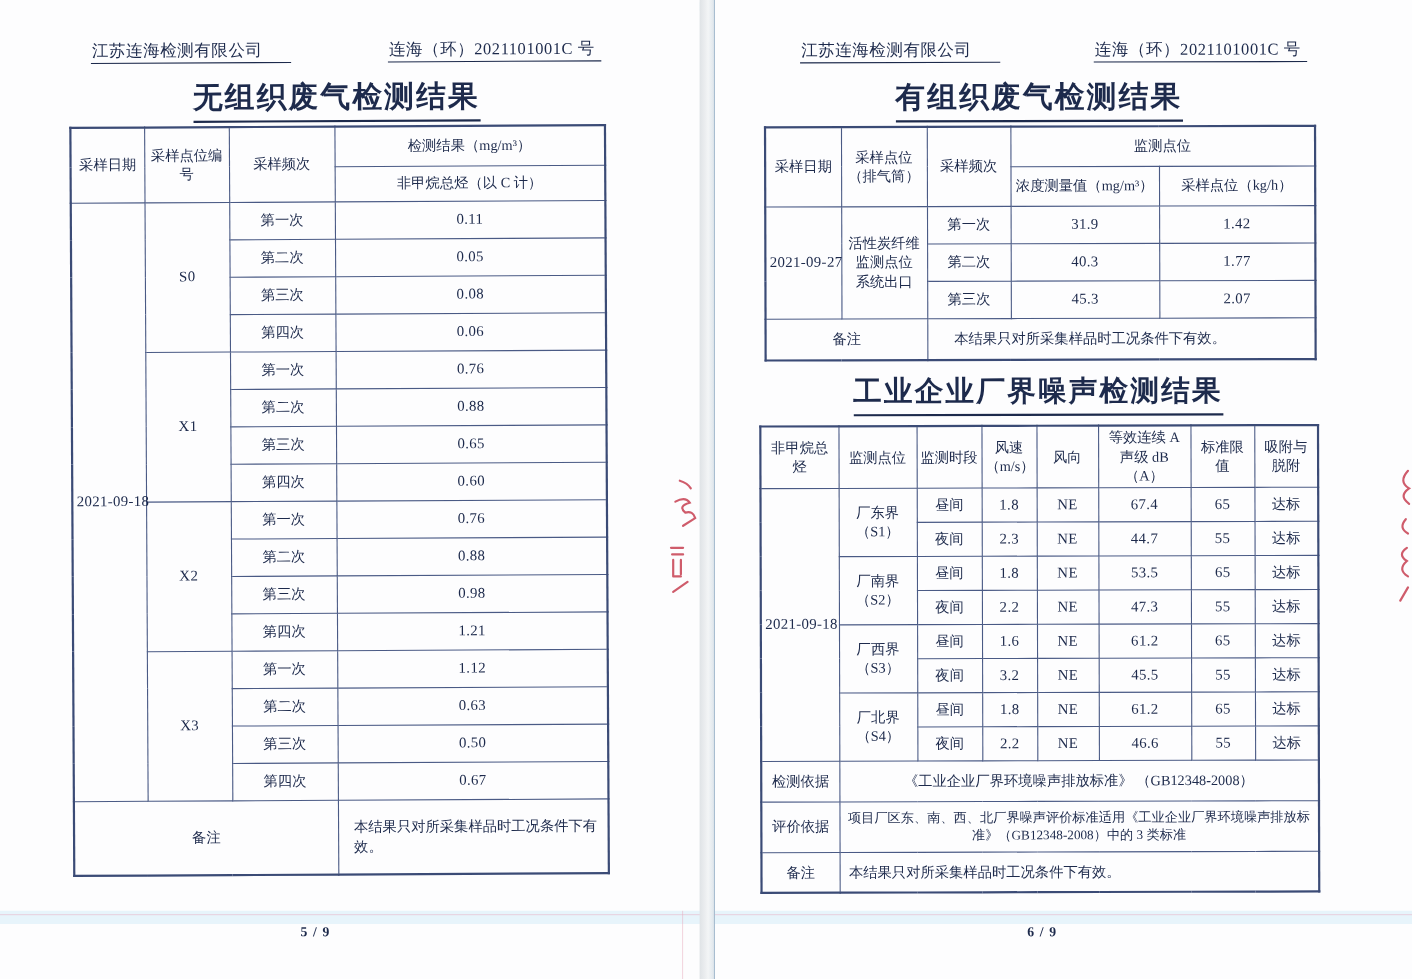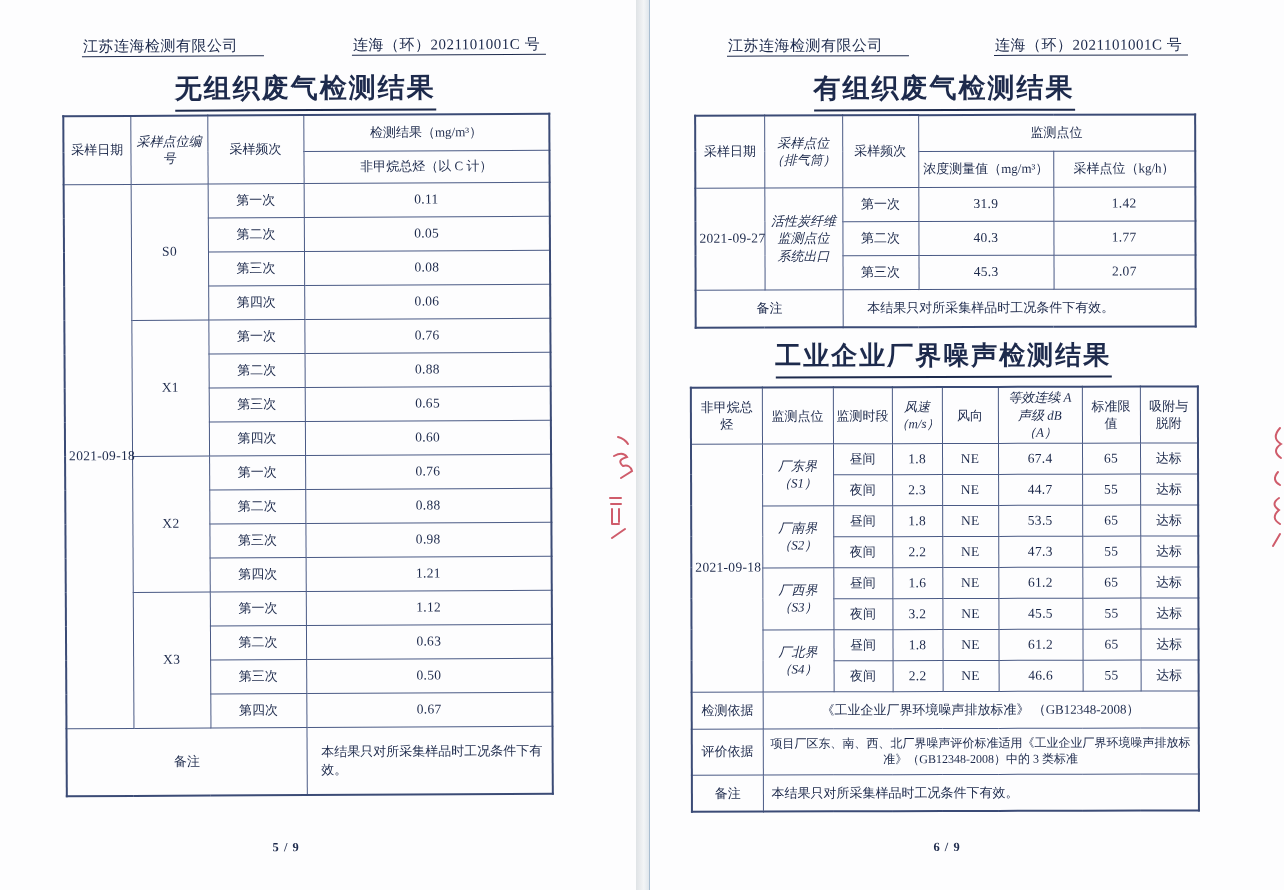--- a/index.html
+++ b/index.html
@@ -10,21 +10,21 @@
     --red:#c74052;
   }
   *{margin:0;padding:0;box-sizing:border-box;}
   html,body{width:1284px;height:890px;overflow:hidden;}
   body{
     font-family:"Liberation Serif","DejaVu Serif",serif;
     color:var(--ink);
     background:var(--paper);
     position:relative;
   }
-  .page{position:absolute;top:0;height:890px;background:var(--paper);}
+  .page{position:absolute;top:0;height:626px;background:var(--paper);}
   .page-left{left:0;width:636px;}
   .page-right{left:650px;width:634px;}
   .page-divider{position:absolute;left:636px;top:0;width:14px;height:890px;
     background:linear-gradient(90deg,#dfe3e6 0%,#eceef0 40%,#f3f5f6 60%,#dfe6ec 100%);
     border-right:1px solid #a8bdd0;}
   .streak{position:absolute;background:#d9eef8;pointer-events:none;}
   .pinkline{position:absolute;background:#e6a9bd;opacity:.45;pointer-events:none;}
 
   .tilt-l{transform:rotate(-0.3deg);transform-origin:50% 50%;}
   .tilt-r{transform:rotate(-0.15deg);transform-origin:50% 50%;}
@@ -34,21 +34,21 @@
   .report-no{border-bottom:1.5px solid var(--ink);padding:0 6px 2px 1px;}
 
   .page-title{position:absolute;text-align:center;font-weight:bold;font-size:27px;letter-spacing:2px;}
   .page-title span{border-bottom:2.5px solid var(--ink);padding-bottom:3px;display:inline-block;}
 
   table{border-collapse:collapse;table-layout:fixed;position:absolute;
     font-size:13px;}
   td,th{border:1px solid var(--border);text-align:center;vertical-align:middle;
     font-weight:normal;padding:1px 3px;line-height:1.35;}
   table{border:2px solid var(--border-strong);}
-  .pre{white-space:pre-line;font-style:italic;}
+  .pre{white-space:pre-line;}
   .nowrap{white-space:nowrap;}
   .num{font-size:13.5px;letter-spacing:.3px;}
   .left-align{text-align:left;padding-left:14px;}
 
   .pageno{position:absolute;top:840px;font-size:12.5px;font-weight:bold;text-align:center;letter-spacing:1px;}
 
   .redmark{position:absolute;pointer-events:none;}
 </style>
 </head>
 <body>

